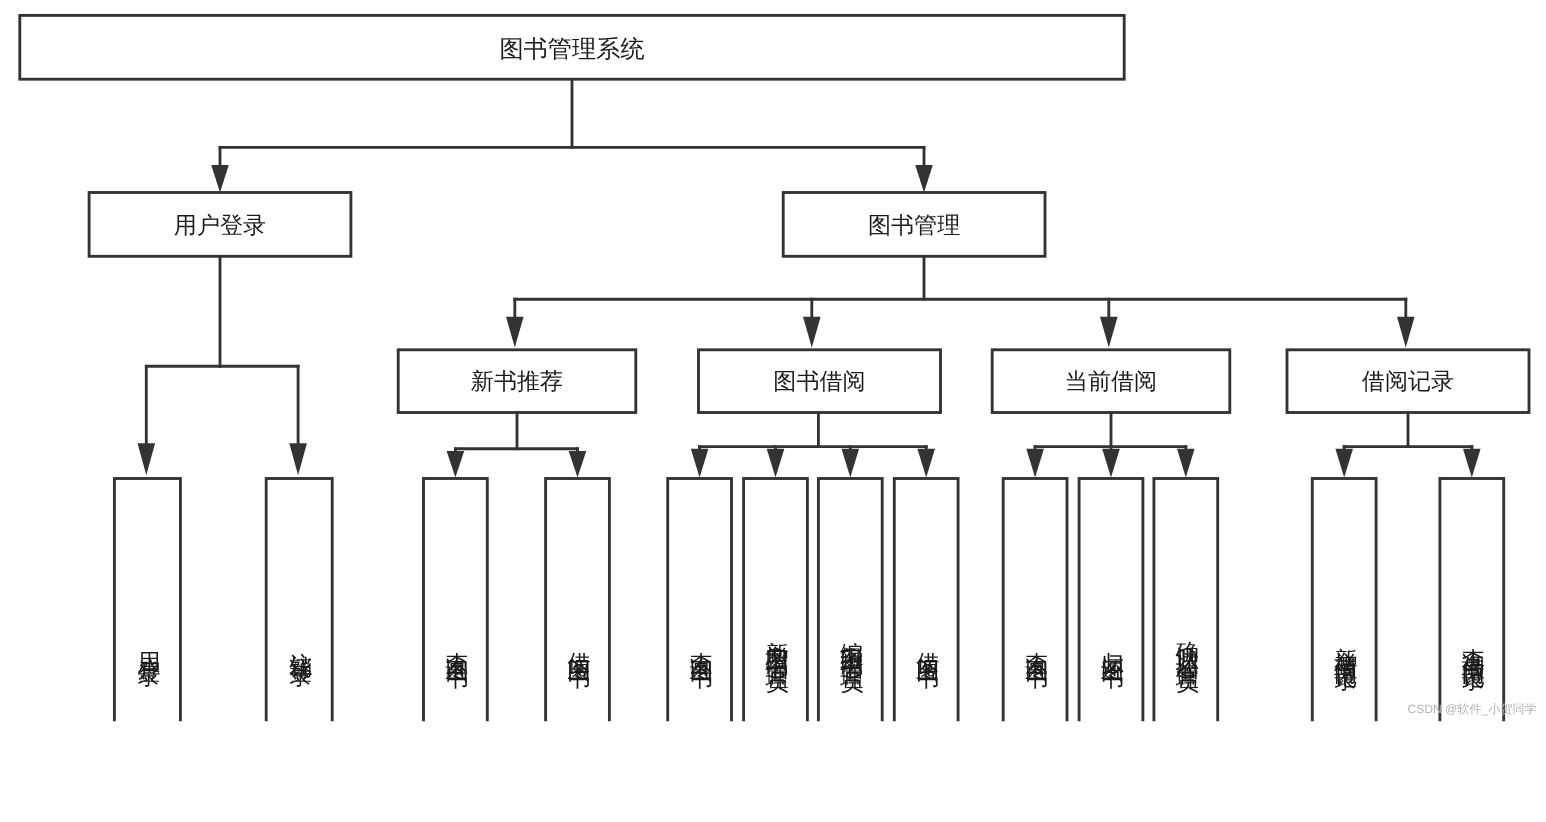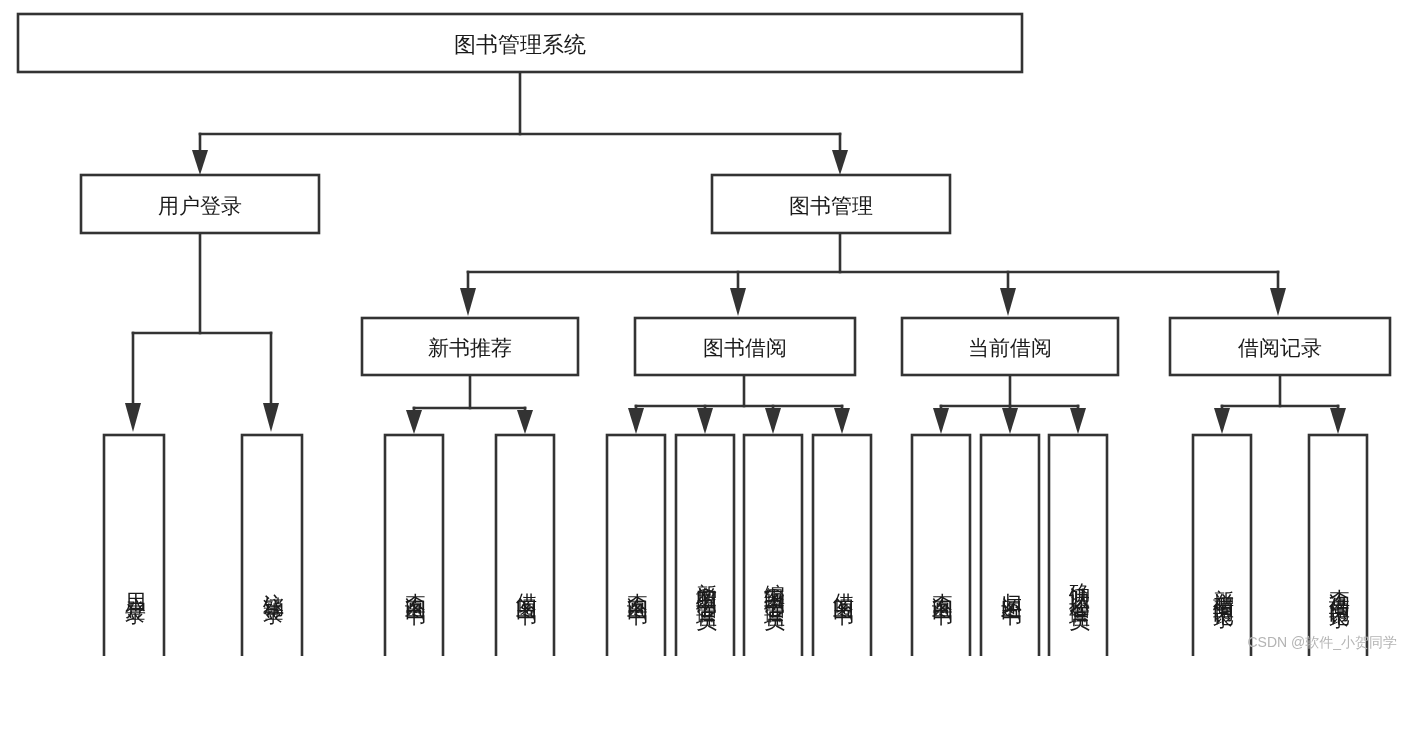--- a/index.html
+++ b/index.html
@@ -57,21 +57,21 @@
     dominant-baseline: middle;
   }
   .label-root {
     font-size: 22px;
   }
   .watermark {
     position: absolute;
     right: 8px;
     bottom: 4px;
     font-family: "Liberation Sans", "DejaVu Sans", sans-serif;
-    font-size: 14px;
+    font-size: 11px;
     color: #b4b4b4;
     white-space: nowrap;
     pointer-events: none;
   }
 </style>
 </head>
 <body>
 
 <div id="diagram-root">
 

